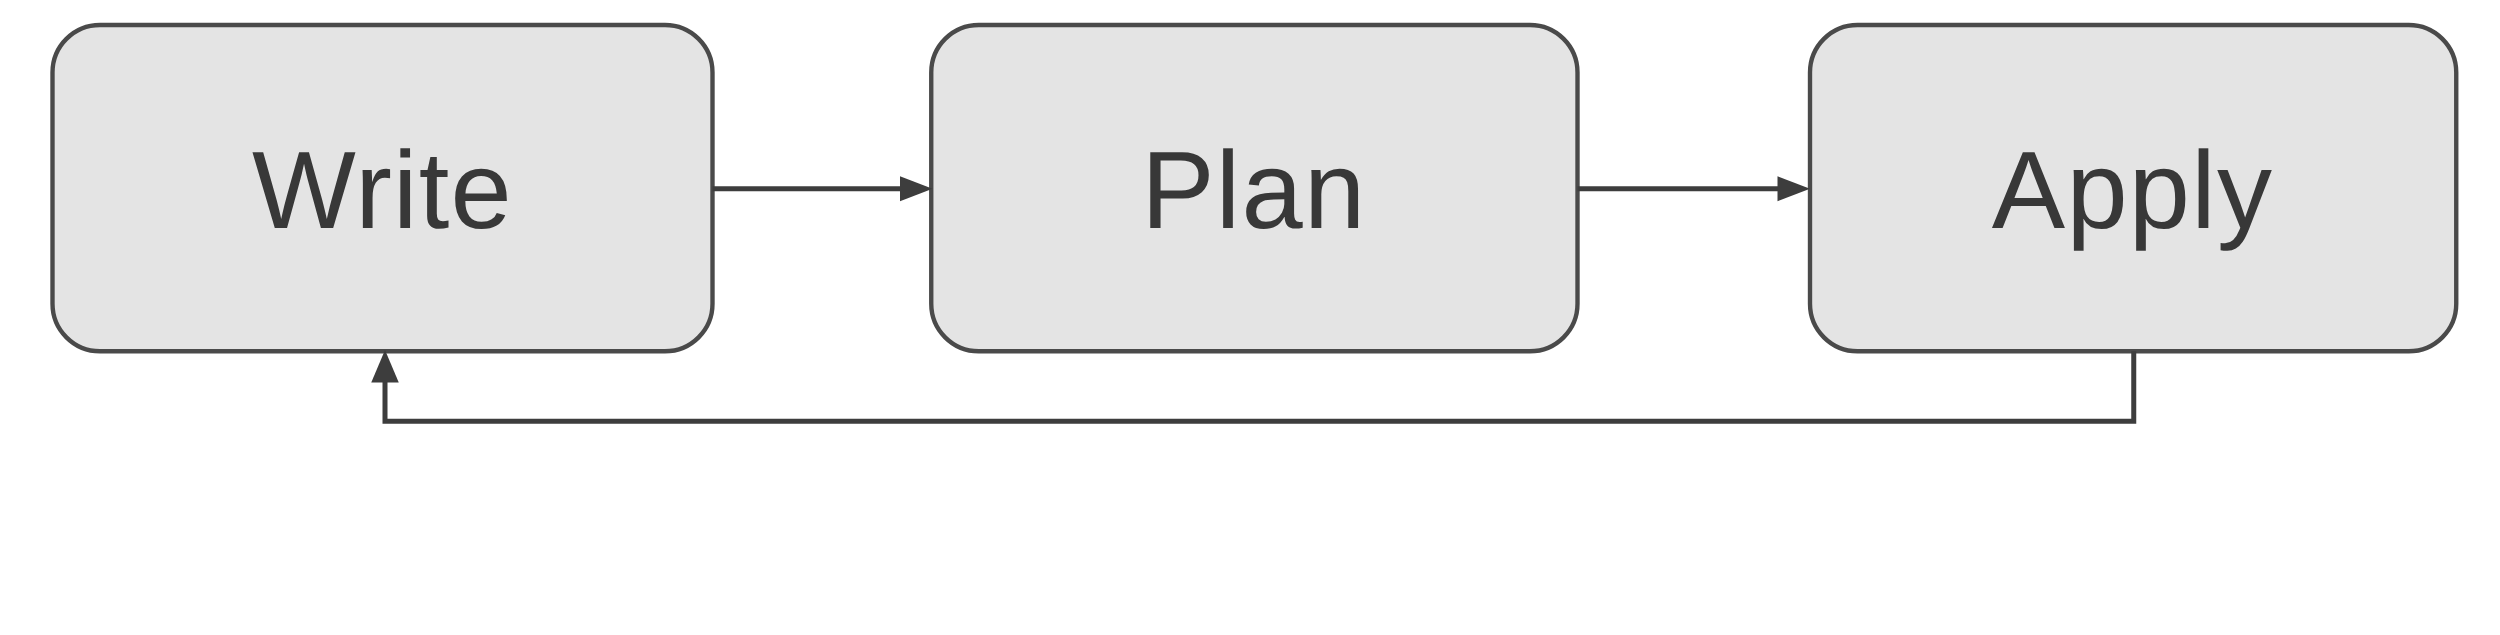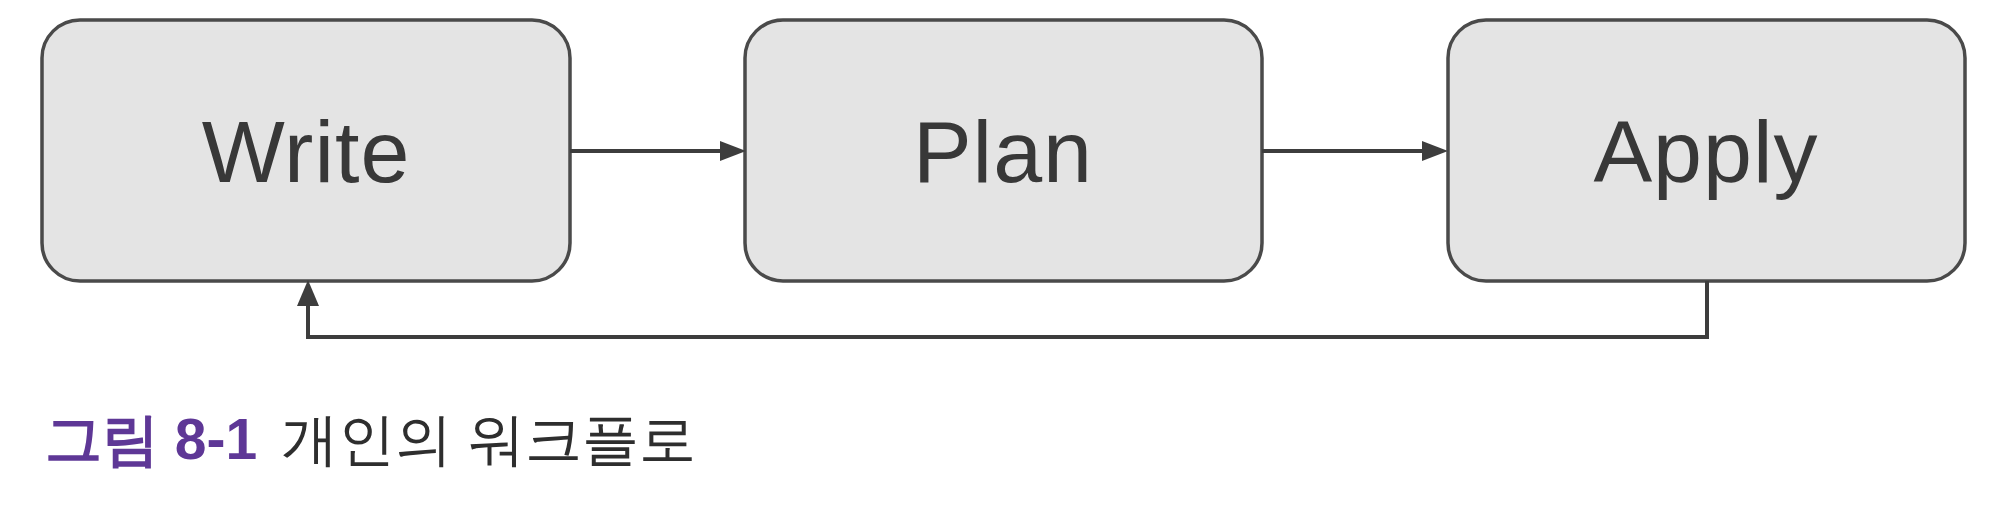--- a/index.html
+++ b/index.html
@@ -69,17 +69,14 @@
       <line x1="1262" y1="151" x2="1426" y2="151" stroke-width="4" stroke="#3d3d3d"></line>
       <polygon points="1448,151 1422,141 1422,161" fill="#3d3d3d"></polygon>
     </g>
 
     <g>
       <path d="M 1707 281 L 1707 337 L 308 337 L 308 300" fill="none" stroke-width="4" stroke="#3d3d3d"></path>
       <polygon points="308,280 297,306 319,306" fill="#3d3d3d"></polygon>
     </g>
   </svg>
 
-  <div class="caption">
-    <span class="figure-number" style="color:#5e3796">그림 8-1</span><span class="figure-title" style="color:#2e2e2e">개인의 워크플로</span>
-  </div>
 
 </div>
 
 </body></html>

